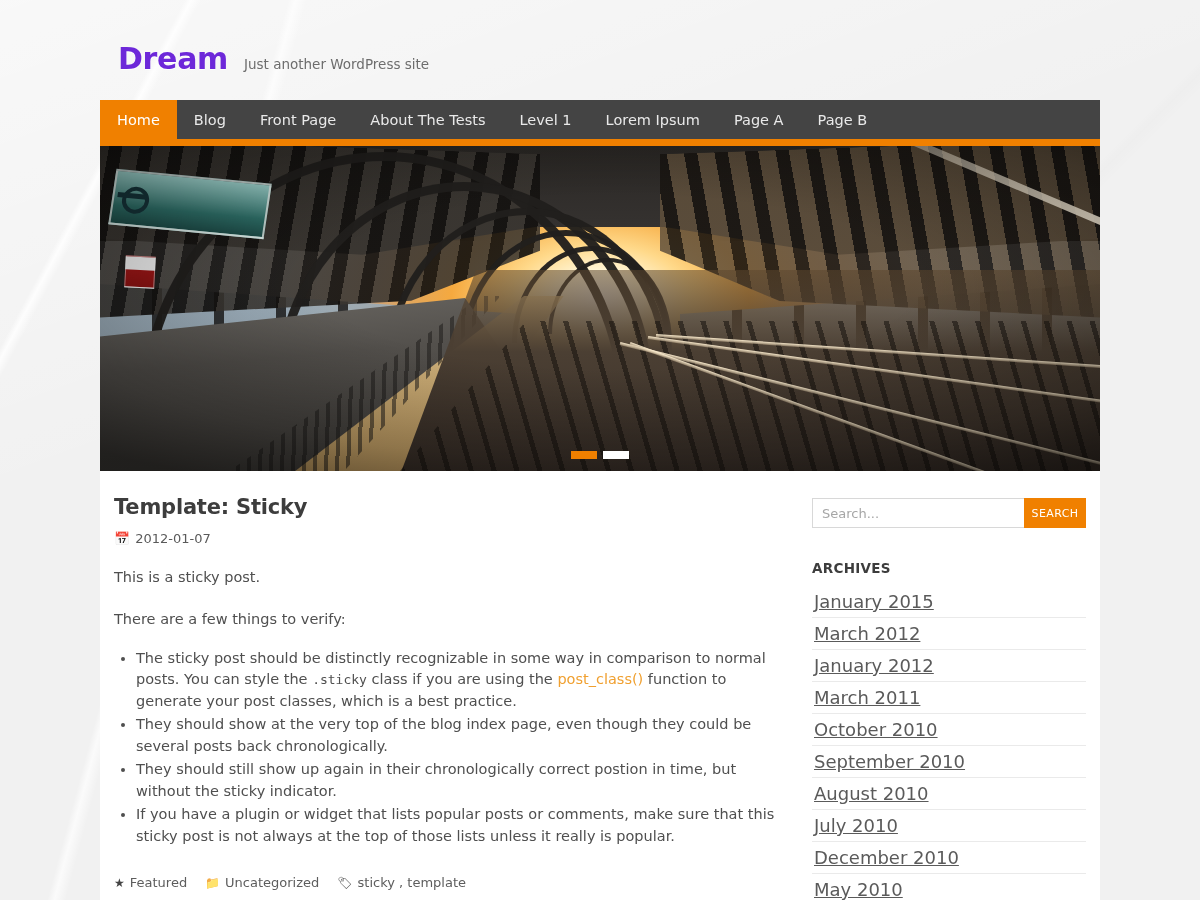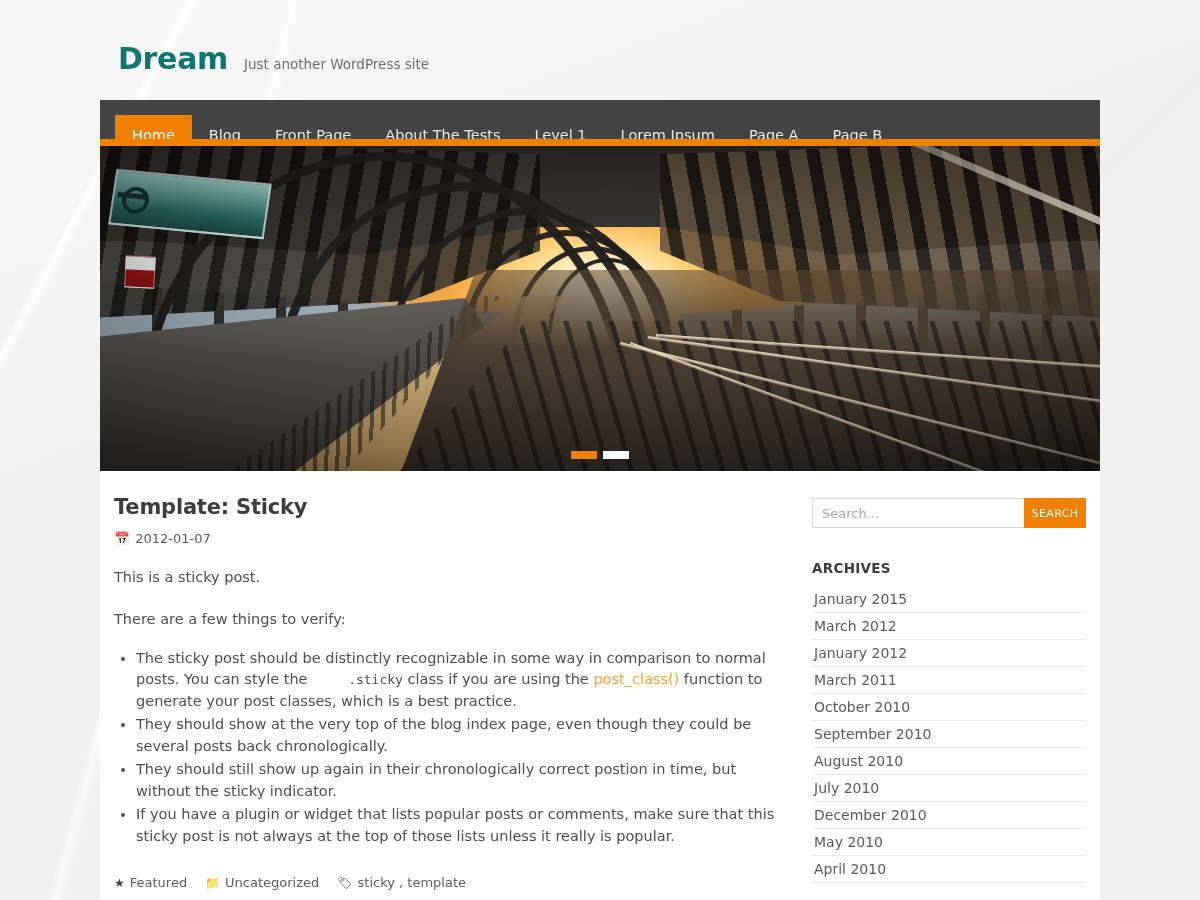--- a/index.html
+++ b/index.html
@@ -40,21 +40,21 @@
     top: 0;
     width: 1000px;
     height: 100px;
   }
   .site-title {
     position: absolute;
     left: 18px;
     top: 41px;
     font-size: 30px;
     font-weight: bold;
-    color: #0f766e;
+    color: #6d28d9;
     letter-spacing: -0.3px;
     text-shadow: 0 1px 0 rgba(255,255,255,.9);
   }
   .site-tagline {
     position: absolute;
     left: 144px;
     top: 56px;
     font-size: 13.5px;
     color: #6d6d6d;
   }
@@ -62,21 +62,21 @@
   .nav-wrap {
     position: absolute;
     left: 100px;
     top: 100px;
     width: 1000px;
     height: 46px;
     background: #444444;
   }
   .nav-list {
     list-style: none;
-    margin: 15px;
+    margin: 0;
     padding: 0;
     display: flex;
     height: 39px;
   }
   .nav-item {
     display: flex;
     align-items: center;
     padding: 0 17px;
     height: 39px;
     font-size: 14.5px;
@@ -313,21 +313,20 @@
     padding-left: 22px;
     font-size: 14.5px;
     line-height: 1.48;
     color: #4f4f4f;
   }
   .post-body li { margin-bottom: 2px; }
   code {
     font-family: "DejaVu Sans Mono", monospace;
     font-size: 13px;
     color: #4f4f4f;
-    margin-left: 36px;
   }
   .inline-link { color: #f0a030; text-decoration: none; }
   .post-meta {
     margin-top: 28px;
     display: flex;
     align-items: center;
     gap: 18px;
     font-size: 13px;
     color: #5d5d5d;
     padding-bottom: 11px;
@@ -375,24 +374,25 @@
     font-weight: bold;
     color: #3d3d3d;
     letter-spacing: .3px;
   }
   .archive-list {
     list-style: none;
     margin: 10px 0 0 0;
     padding: 0;
   }
   .archive-item {
-    font-size: 14px;
+    font-size: 18px;
     color: #5a5a5a;
     padding: 5px 0 5px 2px;
     border-bottom: 1px solid #eaeaea;
+    text-decoration: underline;
   }
 </style>
 </head>
 <body>
 
 <div class="bg-streaks"></div>
 
 <div class="page">
 
   <div class="site-header">

